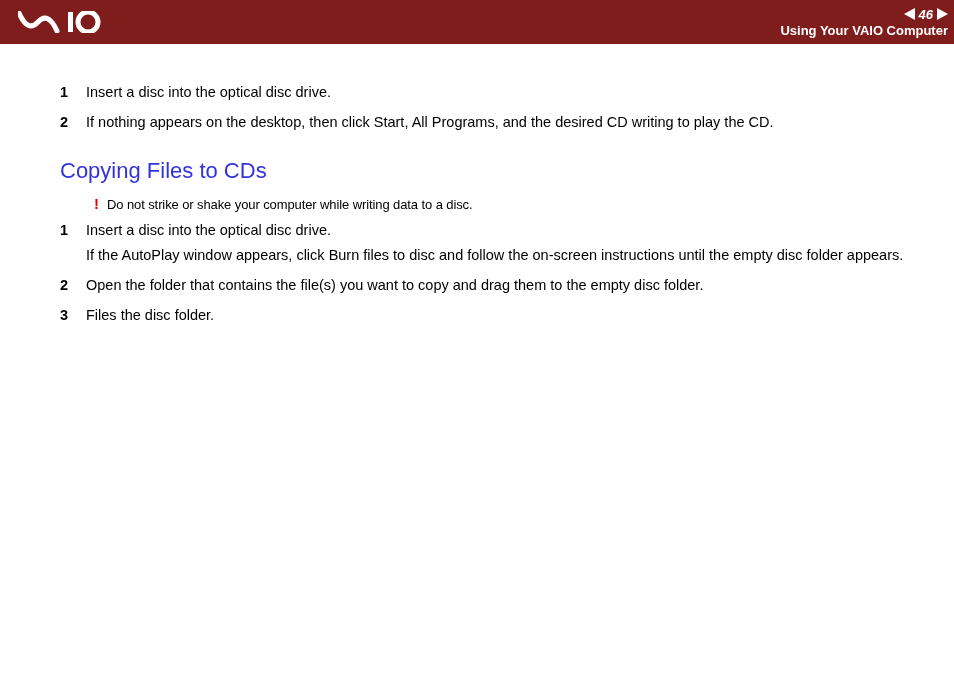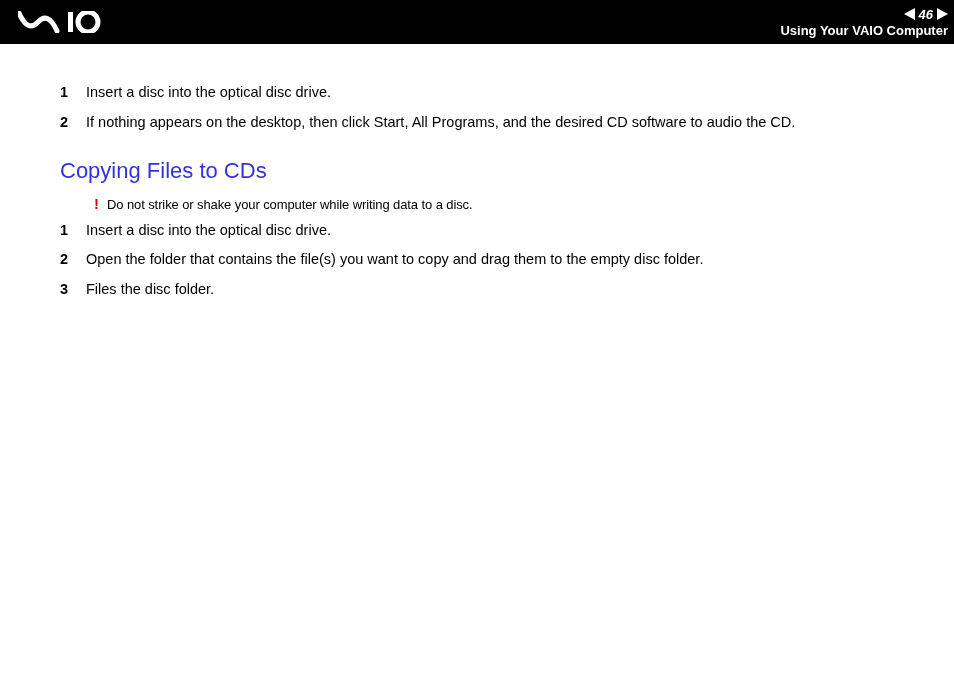--- a/index.html
+++ b/index.html
@@ -4,21 +4,21 @@
   <style>
     * { margin: 0; padding: 0; box-sizing: border-box; }
     body {
       font-family: Arial, Helvetica, sans-serif;
       width: 954px;
       height: 674px;
       background: #fff;
       color: #000;
     }
     .header {
-      background: #000000;
+      background: #7f1d1d;
       color: #fff;
       height: 44px;
       display: flex;
       align-items: center;
       justify-content: space-between;
       padding: 0 6px 0 18px;
     }
     .logo {
       display: flex;
       align-items: center;
@@ -127,37 +127,40 @@
 
 
   <div class="steps">
     <div class="step">
       <div class="step-num">1</div>
       <div class="step-body">Insert a disc into the optical disc drive.</div>
     </div>
     <div class="step">
       <div class="step-num">2</div>
       <div class="step-body">
-        <span>If nothing appears on the desktop, then click </span><b>Start</b><span>, </span><b>All Programs</b><span>, and the desired CD software to audio the CD.</span>
+        <span>If nothing appears on the desktop, then click </span><b>Start</b><span>, </span><b>All Programs</b><span>, and the desired CD writing to play the CD.</span>
       </div>
     </div>
   </div>
 
   <div class="h1">Copying Files to CDs</div>
 
   <div class="warn-row">
     <div class="warn-mark">!</div>
     <div class="warn-text">Do not strike or shake your computer while writing data to a disc.</div>
   </div>
 
   <div class="steps">
     <div class="step">
       <div class="step-num">1</div>
       <div class="step-body">
         <span>Insert a disc into the optical disc drive.</span>
+        <div class="sub">
+          <span>If the </span><b>AutoPlay</b><span> window appears, click </span><b>Burn files to disc</b><span> and follow the on-screen instructions until the empty disc folder appears.</span>
+        </div>
       </div>
     </div>
     <div class="step">
       <div class="step-num">2</div>
       <div class="step-body">Open the folder that contains the file(s) you want to copy and drag them to the empty disc folder.</div>
     </div>
     <div class="step">
       <div class="step-num">3</div>
       <div class="step-body">Files the disc folder.</div>
     </div>

